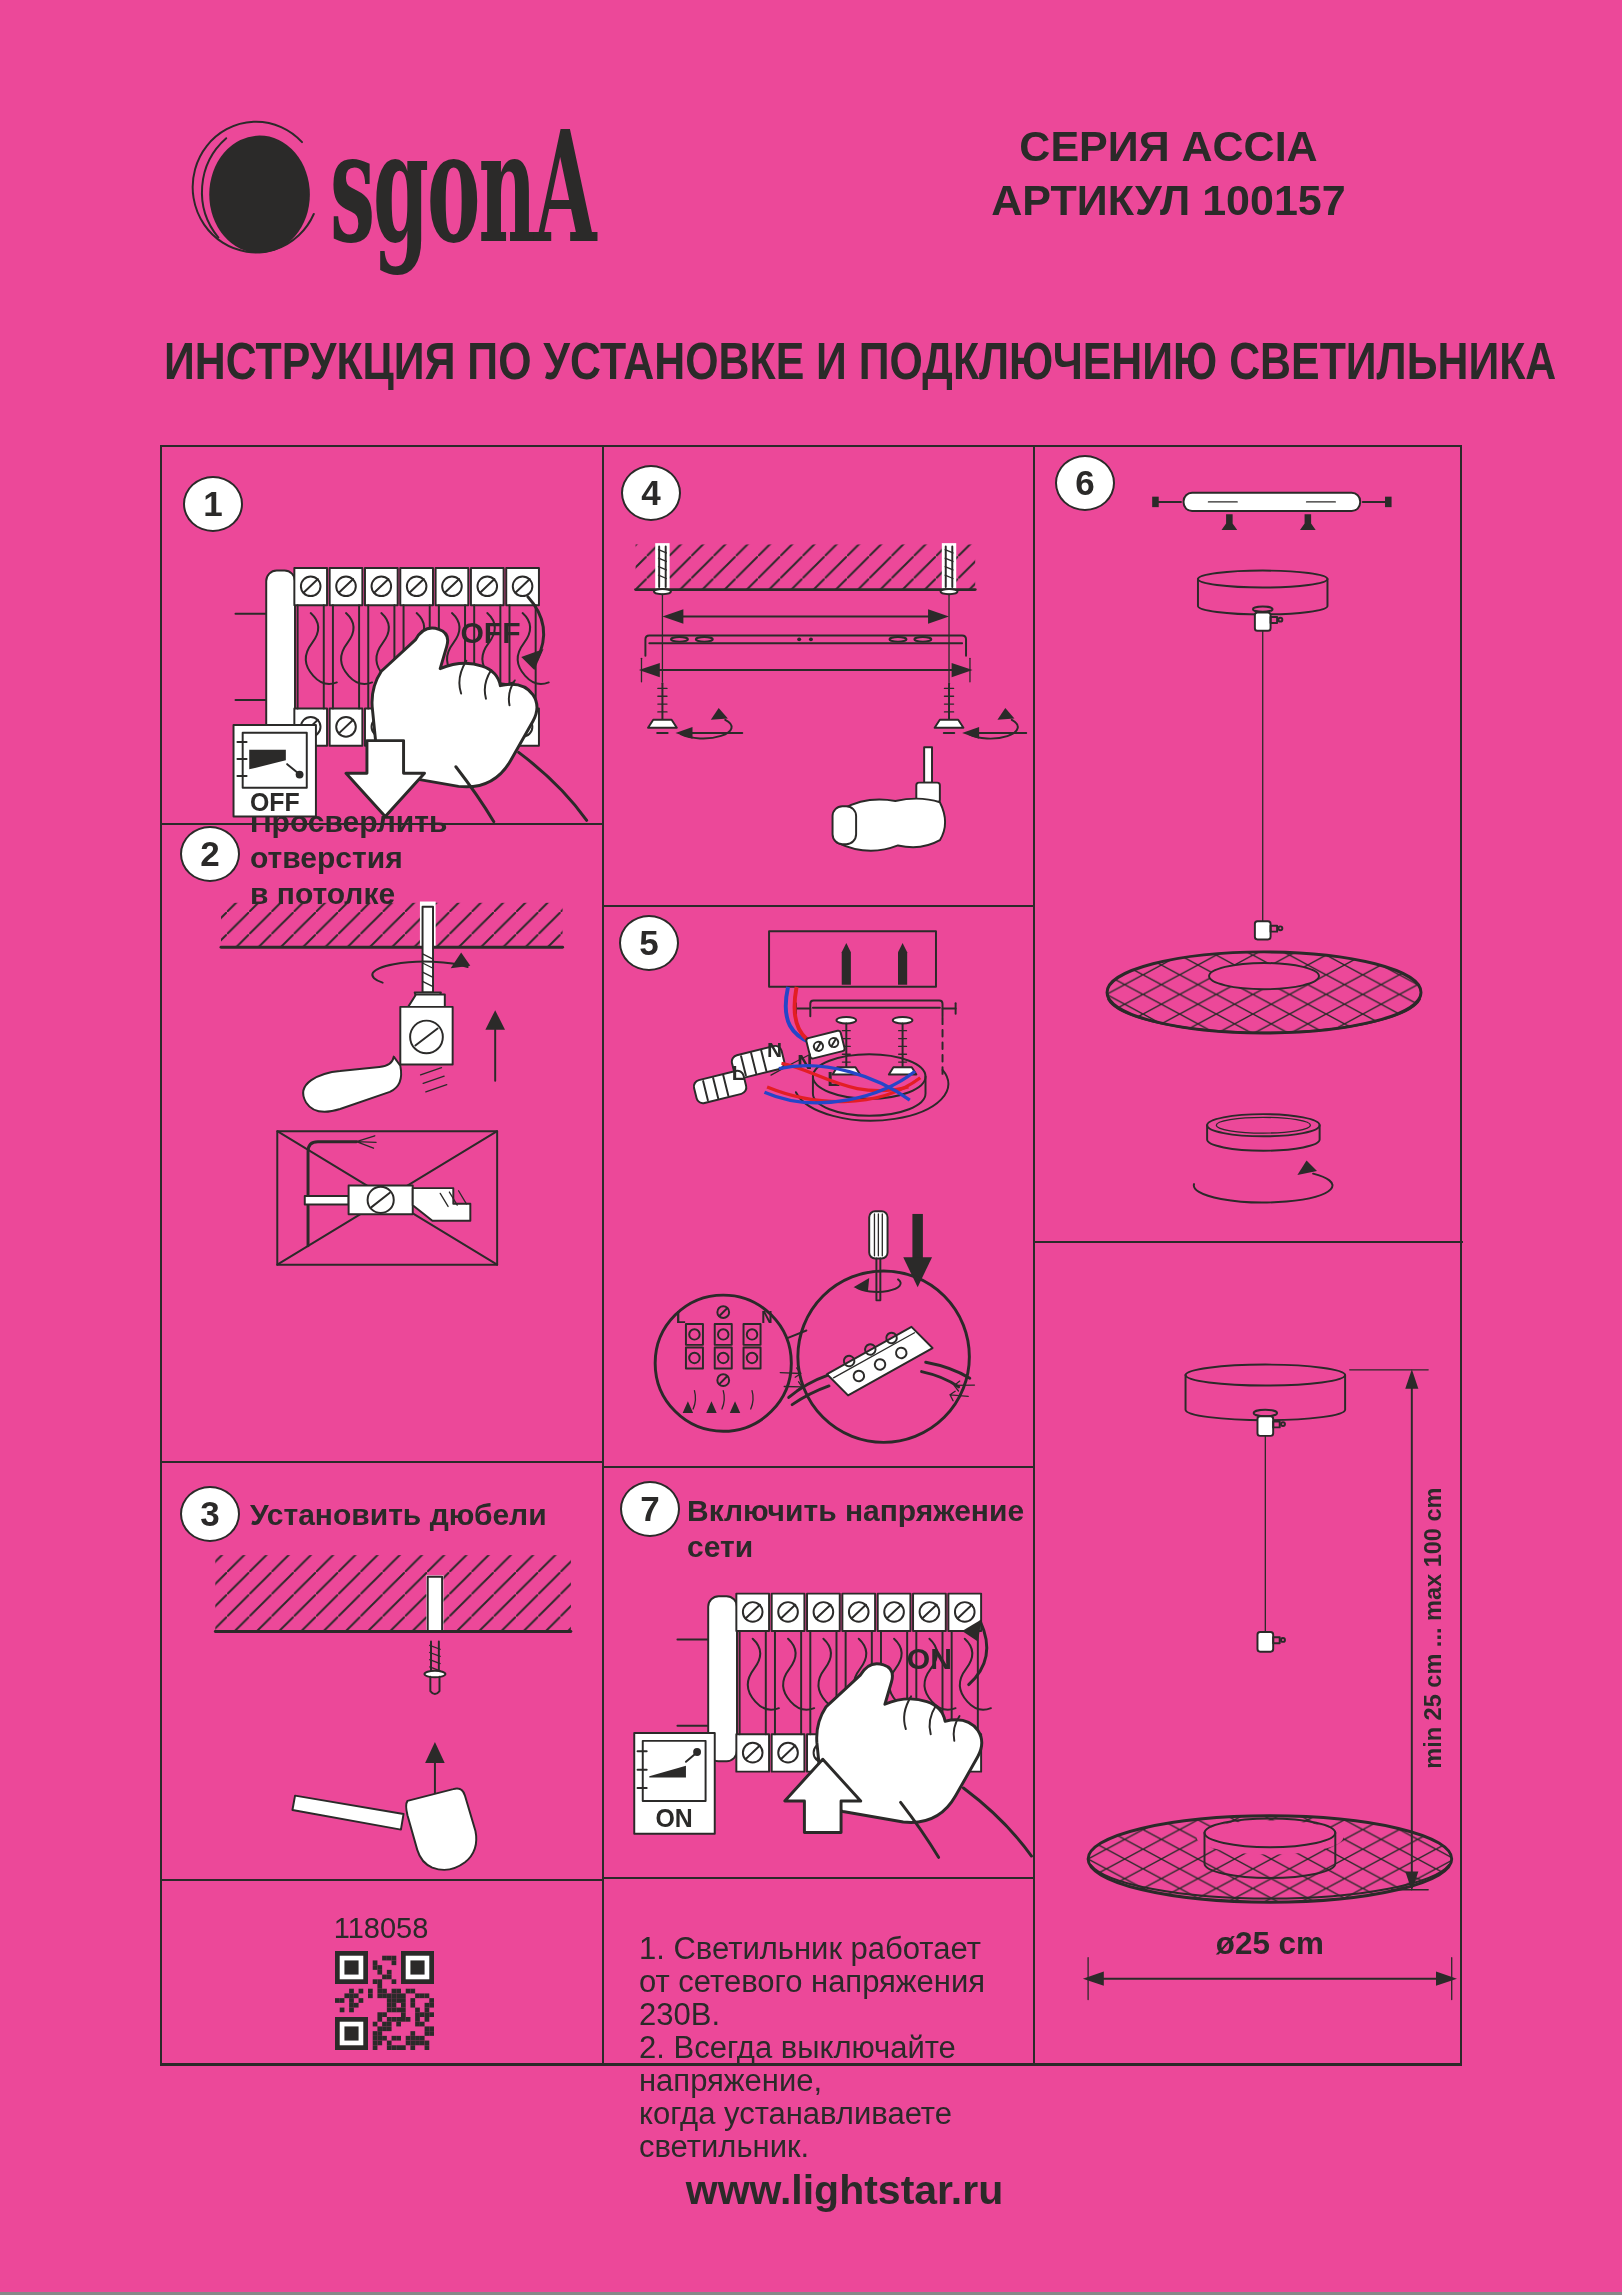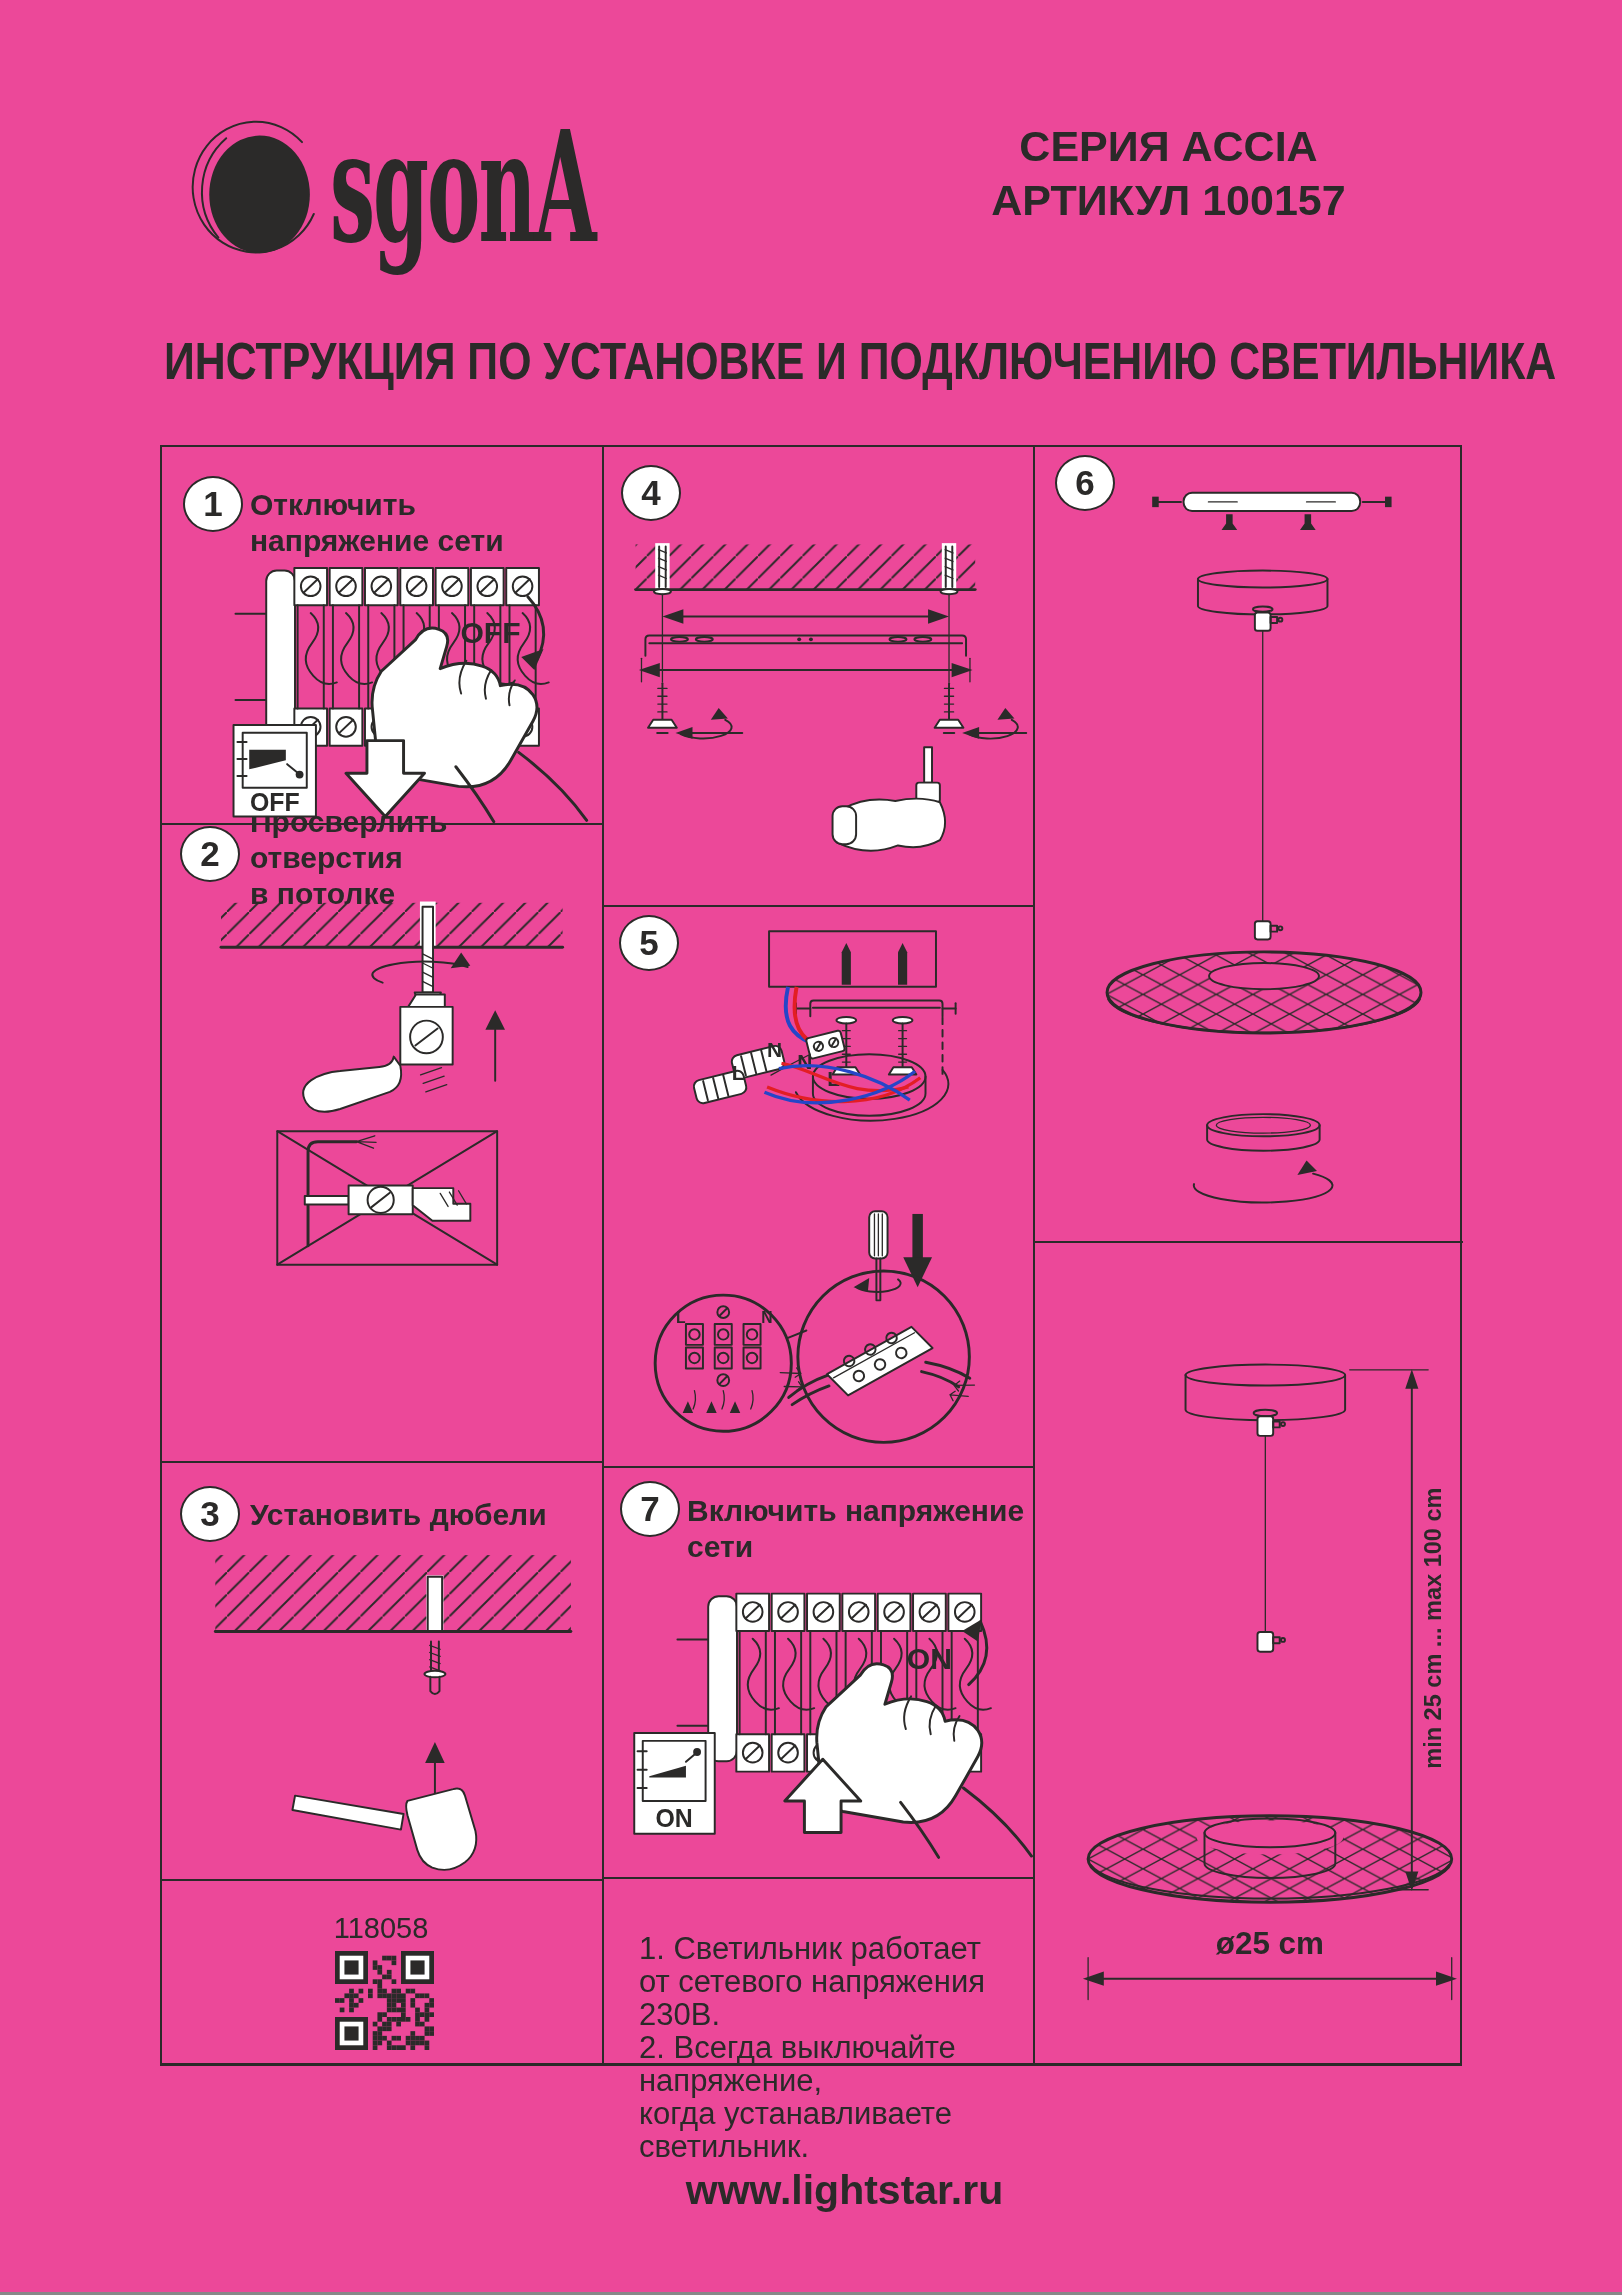--- a/index.html
+++ b/index.html
@@ -54,21 +54,20 @@
   <div class="line" style="left:160px;top:1461px;width:442px;height:2px"></div>
   <div class="line" style="left:160px;top:1879px;width:442px;height:2px"></div>
   <div class="line" style="left:602px;top:905px;width:431px;height:2px"></div>
   <div class="line" style="left:602px;top:1466px;width:431px;height:2px"></div>
   <div class="line" style="left:602px;top:1877px;width:431px;height:2px"></div>
   <div class="line" style="left:1033px;top:1241px;width:430px;height:2px"></div>
 
   <div class="badge" style="left:183px;top:476px">
       <span>1</span>
     </div>
-  <div class="step-label" style="left:250px;top:487px;width:340px">Отключить напряжение сети</div>
 
   <div class="badge" style="left:180px;top:826px">
       <span>2</span>
     </div>
   <div class="step-label" style="left:250px;top:804px;width:340px">Просверлить отверстия
 в потолке</div>
 
   <div class="badge" style="left:180px;top:1486px">
       <span>3</span>
     </div>

